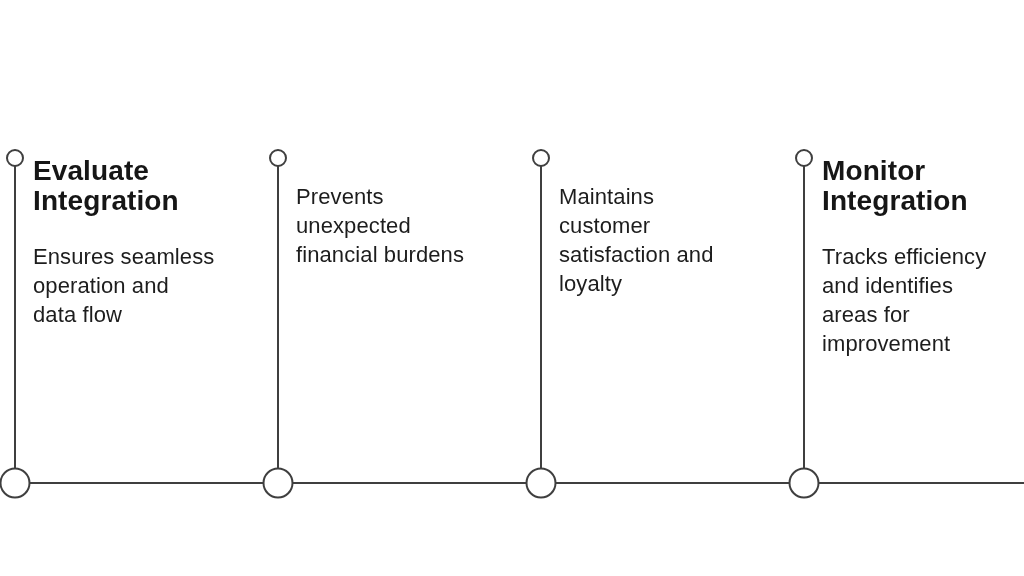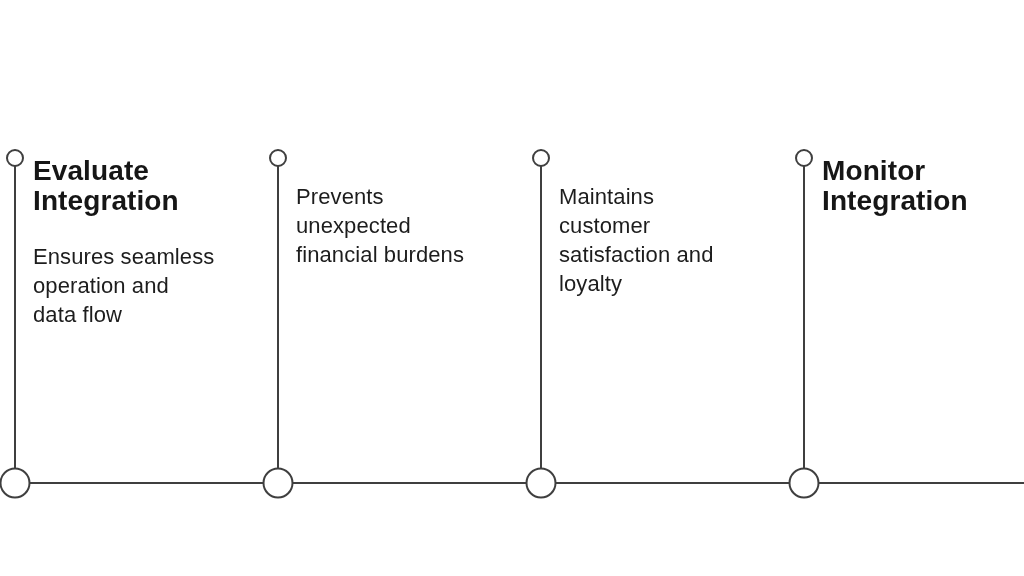--- a/index.html
+++ b/index.html
@@ -87,13 +87,17 @@
 <div class="timeline-item-text item-2">
   <p>Maintains
 customer
 satisfaction and
 loyalty</p>
 </div>
 
 <div class="timeline-item-text item-3">
   <h3>Monitor
 Integration</h3>
+  <p>Tracks efficiency
+and identifies
+areas for
+improvement</p>
 </div>
 
 </body></html>

